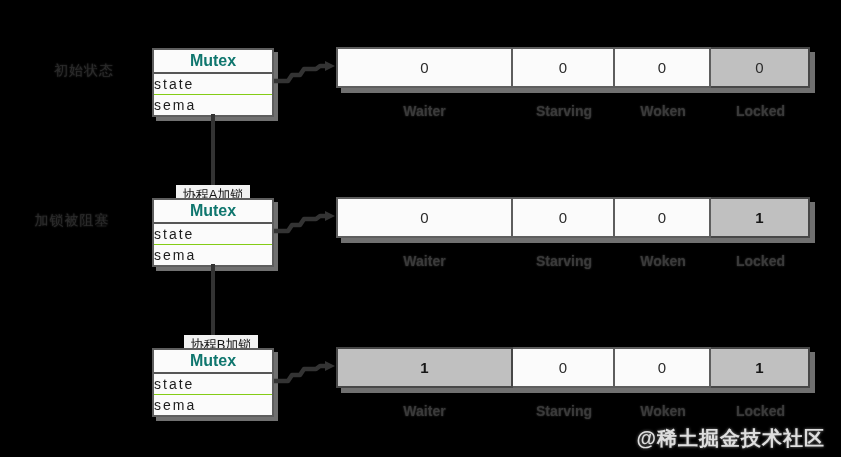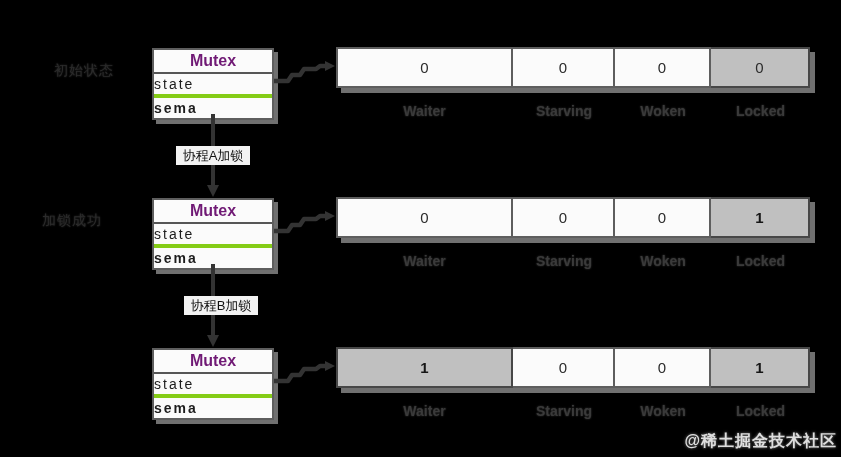--- a/index.html
+++ b/index.html
@@ -17,27 +17,27 @@
     color:var(--stage-label);letter-spacing:1px;
     text-shadow:0 0 2px rgba(55,55,55,.9);
   }
   .mutex-box{
     position:absolute;width:122px;background:var(--box-fill);
     border:2px solid var(--border);box-shadow:4px 4px 0 0 var(--shadow);
     box-sizing:border-box;
   }
   .mutex-title{
     height:22px;line-height:22px;text-align:center;font-weight:bold;
-    font-size:16px;color:#701a75;border-bottom:2px solid #565656;
+    font-size:16px;color:#0f766e;border-bottom:2px solid #565656;
   }
   .mutex-field{
     height:20px;line-height:20px;text-align:left;font-size:14px;
     letter-spacing:2px;color:#1d1d1d;
   }
-  .mutex-field + .mutex-field{border-top:4px solid #84cc16;font-weight:bold;}
+  .mutex-field + .mutex-field{border-top:1px solid #84cc16;}
   .bit-table{
     position:absolute;height:41px;display:flex;
     box-shadow:5px 5px 0 0 var(--shadow);
   }
   .cell{
     background:var(--box-fill);border:2px solid var(--border);
     border-left-width:0;box-sizing:border-box;height:41px;line-height:37px;
     text-align:center;font-size:15px;color:var(--value);
   }
   .cell:first-child{border-left-width:2px;}
@@ -46,24 +46,24 @@
   .w1{width:177px;} .w2{width:102px;} .w3{width:96px;} .w4{width:99px;}
   .col-labels{position:absolute;display:flex;width:474px;}
   .col-labels span{
     display:block;text-align:center;font-size:14px;font-weight:bold;
     color:var(--col-label);text-shadow:0 0 2px rgba(62,62,62,.9);
   }
   .connector{position:absolute;width:66px;height:36px;}
   .v-arrow{position:absolute;width:40px;height:84px;}
   .chip{
     position:absolute;width:74px;text-align:center;background:var(--chip-bg);
-    color:#121212;font-size:13px;line-height:19px;height:19px;
+    color:#121212;font-size:13px;line-height:19px;height:19px;margin-top:39px;
   }
   .watermark{
-    position:absolute;right:4px;bottom:5px;font-size:16px;font-weight:bold;
+    position:absolute;right:16px;bottom:5px;font-size:20px;font-weight:bold;
     color:var(--watermark);letter-spacing:1px;text-shadow:0 0 3px #8a8a8a;text-align:center;
   }
 </style>
 </head>
 <body>
 
 <div id="canvas">
 
   <div class="stage-label" style="left:36px;top:62px">初始状态</div>
 
@@ -95,21 +95,21 @@
     <span class="w3">Woken</span>
     <span class="w4">Locked</span>
   </div>
 
   <svg class="v-arrow" style="left:193px;top:114px" viewBox="0 0 40 84">
     <line x1="20" y1="0" x2="20" y2="73" stroke="#333333" stroke-width="4"></line>
     <polygon points="14,71 26,71 20,83" fill="#333333"></polygon>
   </svg>
   <div class="chip" style="left:176px;top:146px">协程A加锁</div>
 
-  <div class="stage-label" style="left:24px;top:212px">加锁成功</div>
+  <div class="stage-label" style="left:24px;top:212px">加锁被阻塞</div>
 
   <div class="mutex-box" style="left:152px;top:198px">
     <div class="mutex-title">Mutex</div>
     <div class="mutex-field">state</div>
     <div class="mutex-field">sema</div>
   </div>
 
   <svg class="connector" style="left:272px;top:200px" viewBox="0 0 66 36">
     <polyline points="2,31 16,31 20,25 28,25 32,19 44,19 48,16 54,16" fill="none" stroke="#333333" stroke-width="4.5" stroke-linejoin="round"></polyline>
     <polygon points="53,11 63,16 53,21" fill="#333333"></polygon>

